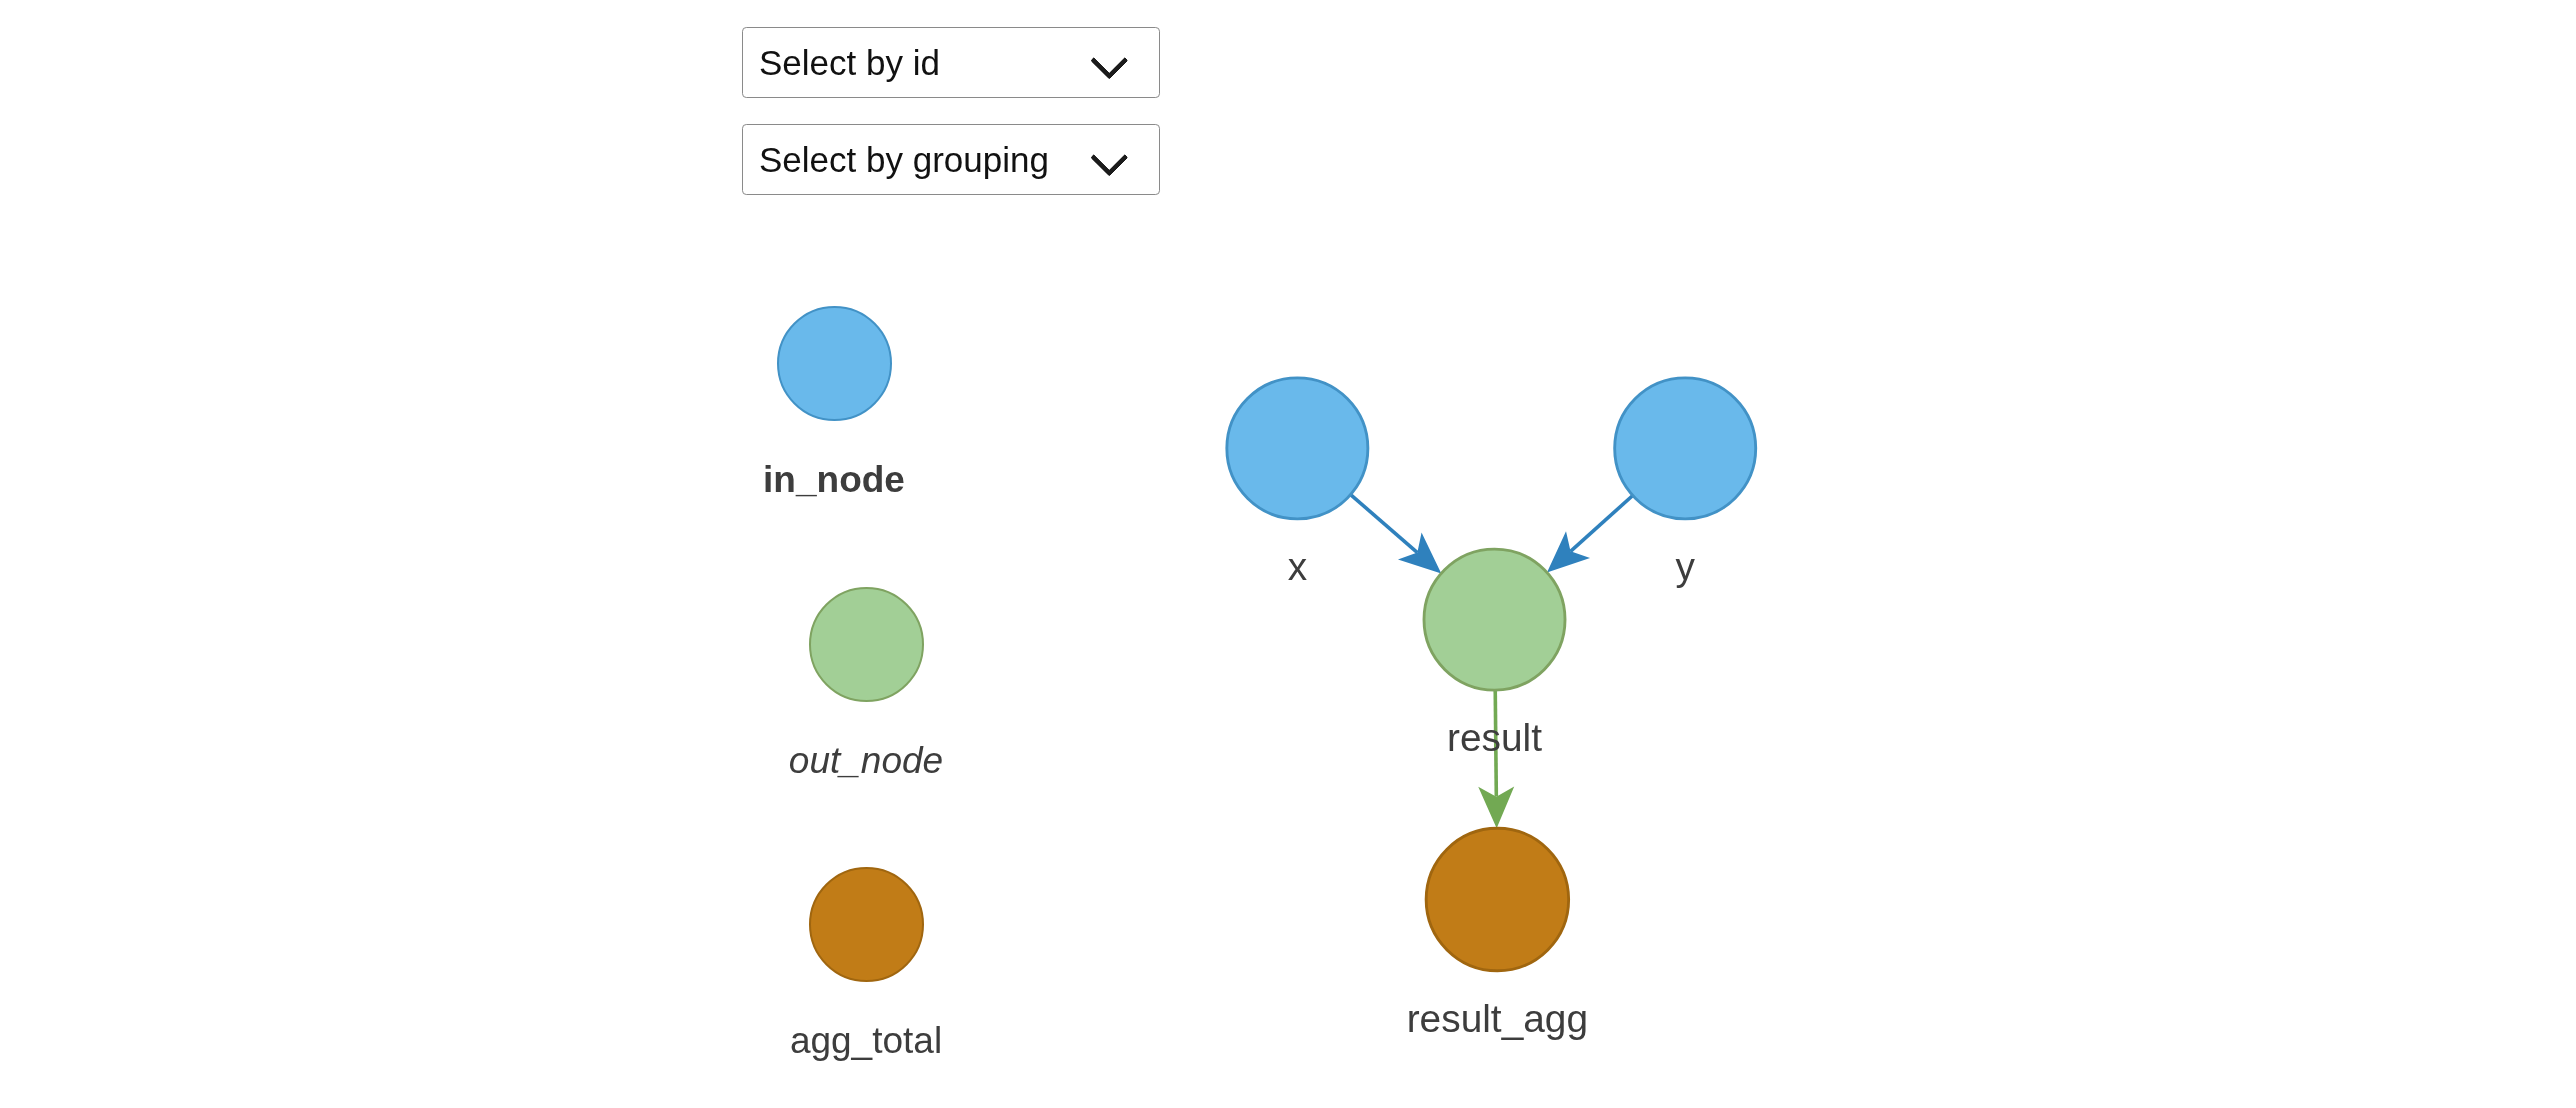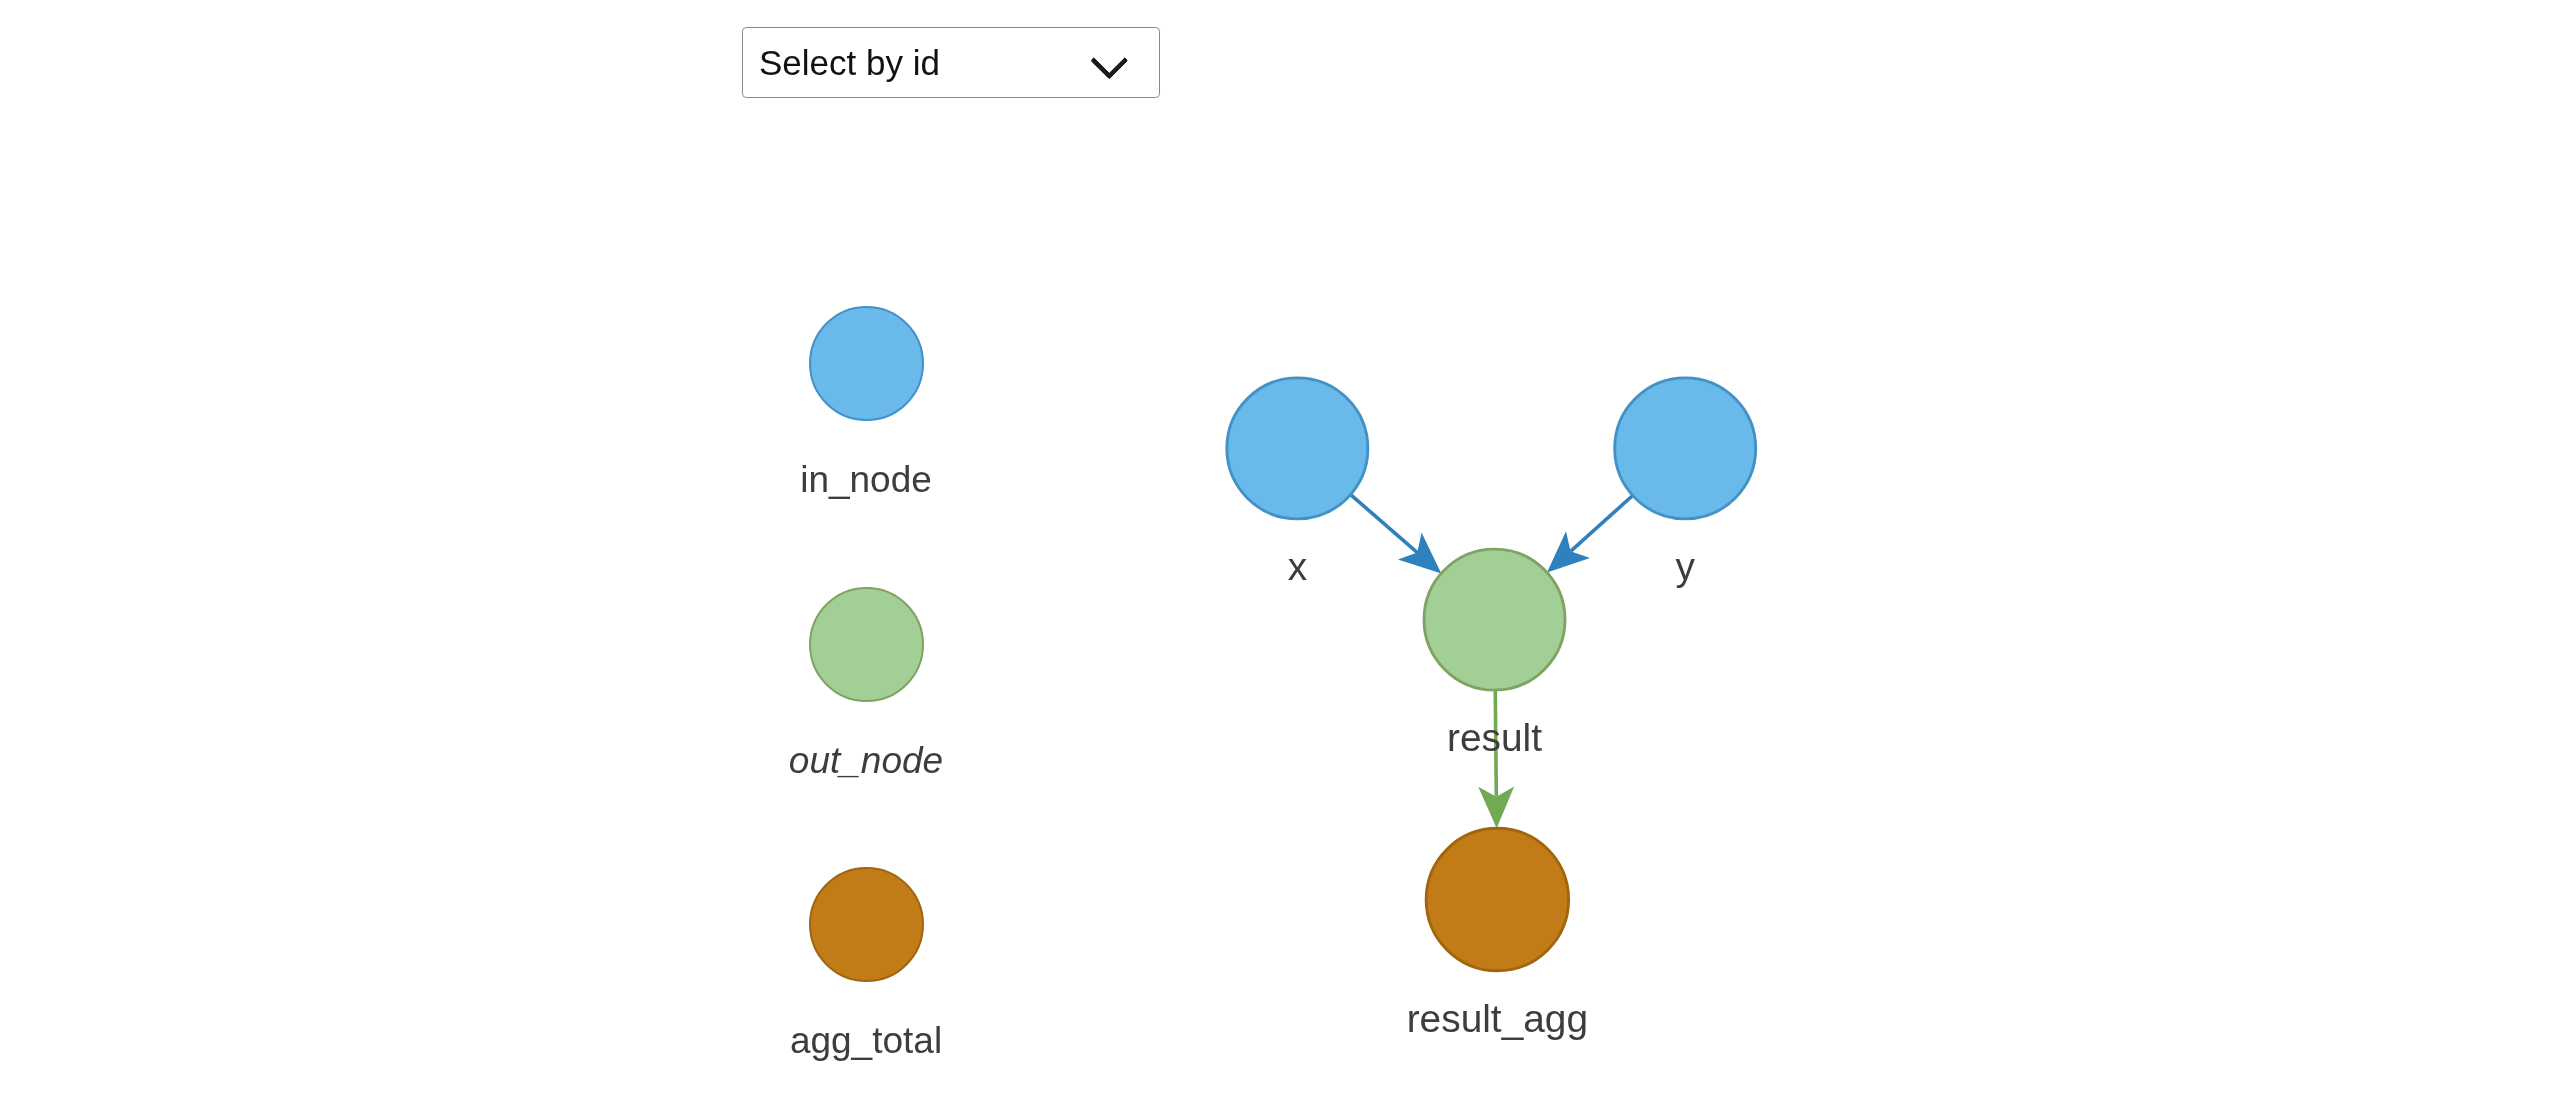--- a/index.html
+++ b/index.html
@@ -65,21 +65,21 @@
     box-sizing: border-box;
     margin: 0 auto;
   }
   .legend-label {
     margin-top: 37px;
     font-size: 37px;
     color: #3d3d3d;
     line-height: 43px;
     white-space: nowrap;
   }
-  #legend-item-0 { left: 722px; top: 306px; }
+  #legend-item-0 { left: 690px; top: 306px; font-weight: bold; }
   #legend-item-1 { left: 722px; top: 587px; font-style: italic; }
   #legend-item-2 { left: 722px; top: 867px; }
 
   
   #graph-svg {
     position: absolute;
     left: 0;
     top: 0;
   }
   #graph-svg text {
@@ -91,20 +91,24 @@
 </head>
 <body>
 
 <div id="page">
 
   <div class="select-wrap first">
     <select class="graph-select"><option>Select by id</option></select>
     <span class="chevron"></span>
   </div>
 
+  <div class="select-wrap second">
+    <select class="graph-select"><option>Select by grouping</option></select>
+    <span class="chevron"></span>
+  </div>
 
   <div id="legend">
     <div class="legend-item" id="legend-item-0">
       <div class="legend-circle" style="background: rgb(105, 185, 235); border-color: rgb(66, 146, 198);"></div>
       <div class="legend-label">in_node</div>
     </div>
     <div class="legend-item" id="legend-item-1">
       <div class="legend-circle" style="background: rgb(162, 207, 150); border-color: rgb(127, 163, 97);"></div>
       <div class="legend-label">out_node</div>
     </div>

